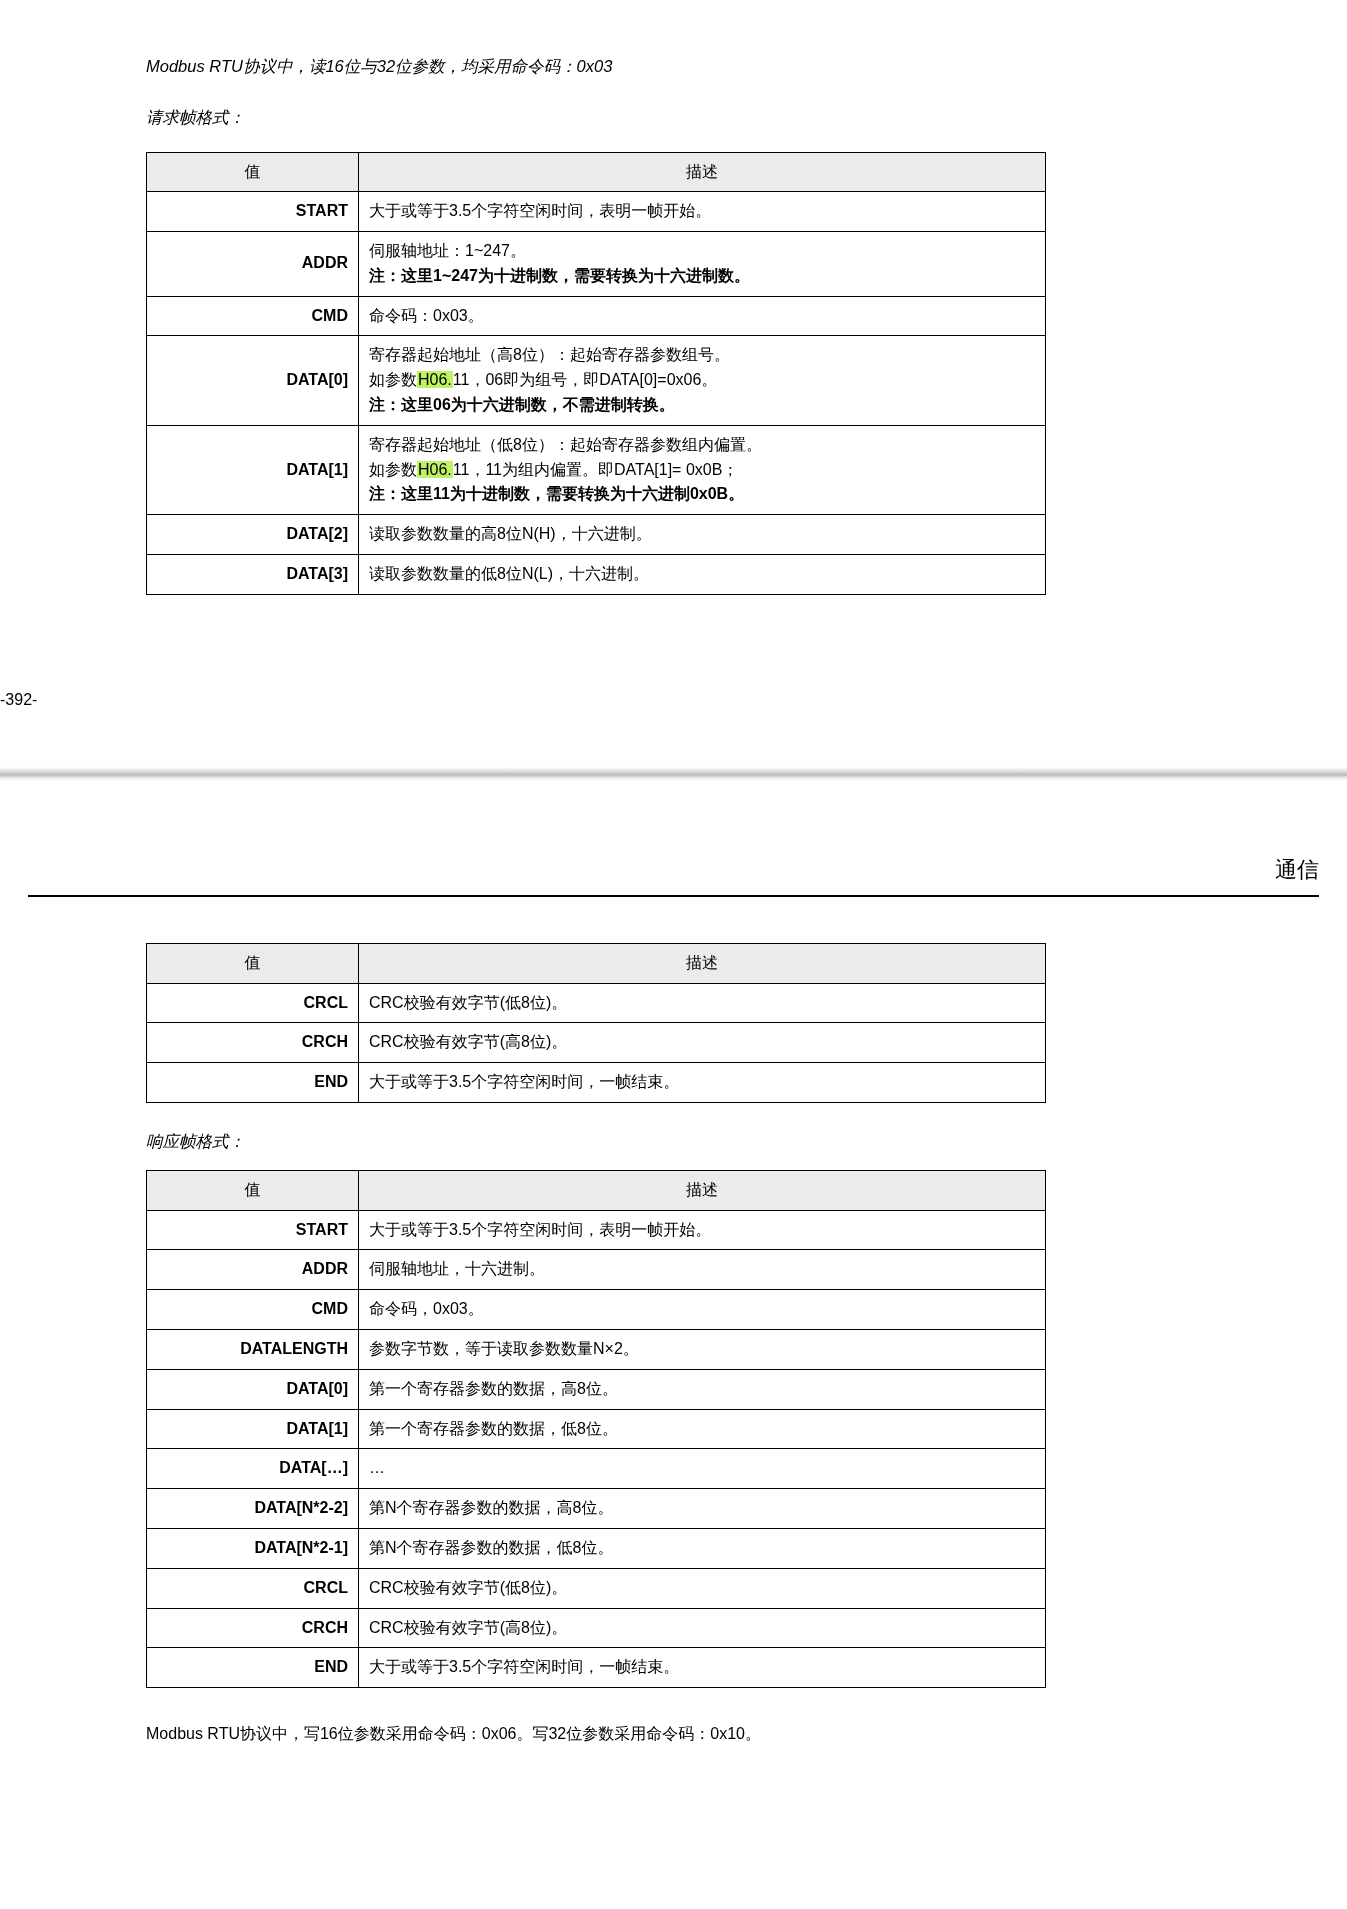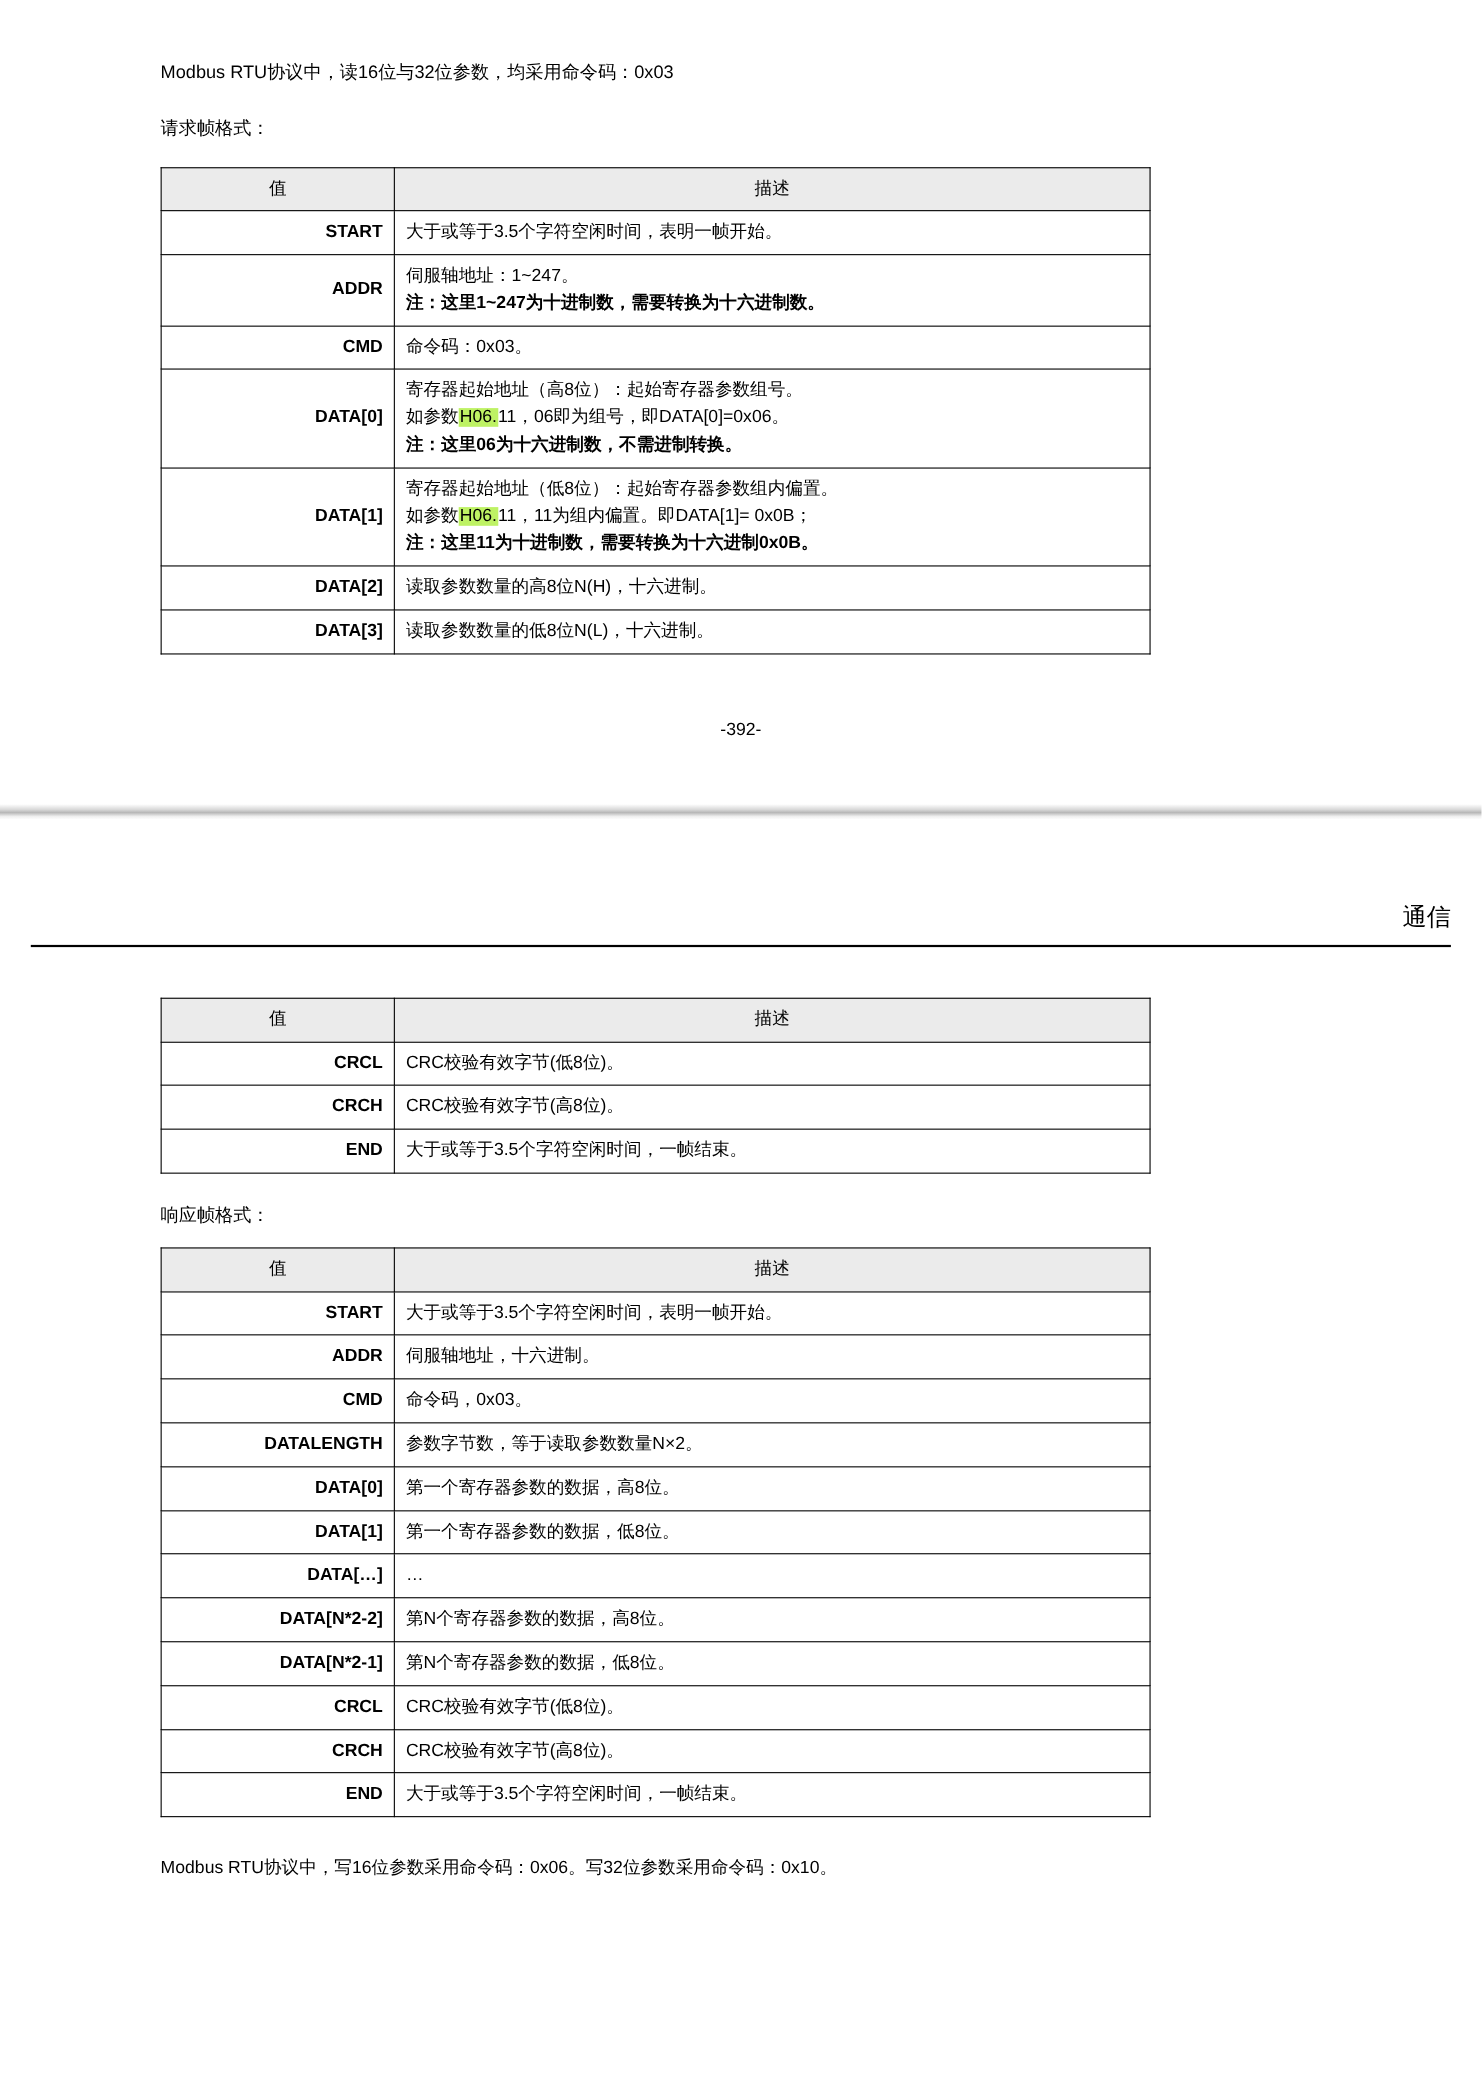--- a/index.html
+++ b/index.html
@@ -27,20 +27,21 @@
     letter-spacing: 0.5px;
   }
   .body-block {
     margin-left: 146px;
     margin-right: 40px;
   }
   p.para {
     font-size: 16.5px;
     margin: 0;
     line-height: 1.5;
+    font-style: italic;
   }
   .spacer-36 { height: 36px; }
   .spacer-26 { height: 26px; }
   .spacer-22 { height: 22px; }
   .spacer-16 { height: 16px; }
 
   table.frame-table {
     border-collapse: collapse;
     width: 900px;
     margin-left: 146px;
@@ -67,23 +68,22 @@
   }
   td.desc-cell { text-align: left; }
   .line { display: block; }
   .note { font-weight: bold; }
   .hl {
     background: #bef264;
     padding: 0 1px;
   }
 
   .page-number {
-    text-align: center;
     font-size: 16px;
-    margin-top: 60px;
+    margin-top: 96px;
   }
 
   .page-gap {
     height: 58px;
   }
   .page-break-bar {
     width: 100%;
     height: 14px;
     background: linear-gradient(to bottom, #ffffff 0%, #d9d9d9 35%, #b8b8b8 55%, #efefef 80%, #ffffff 100%);
   }

